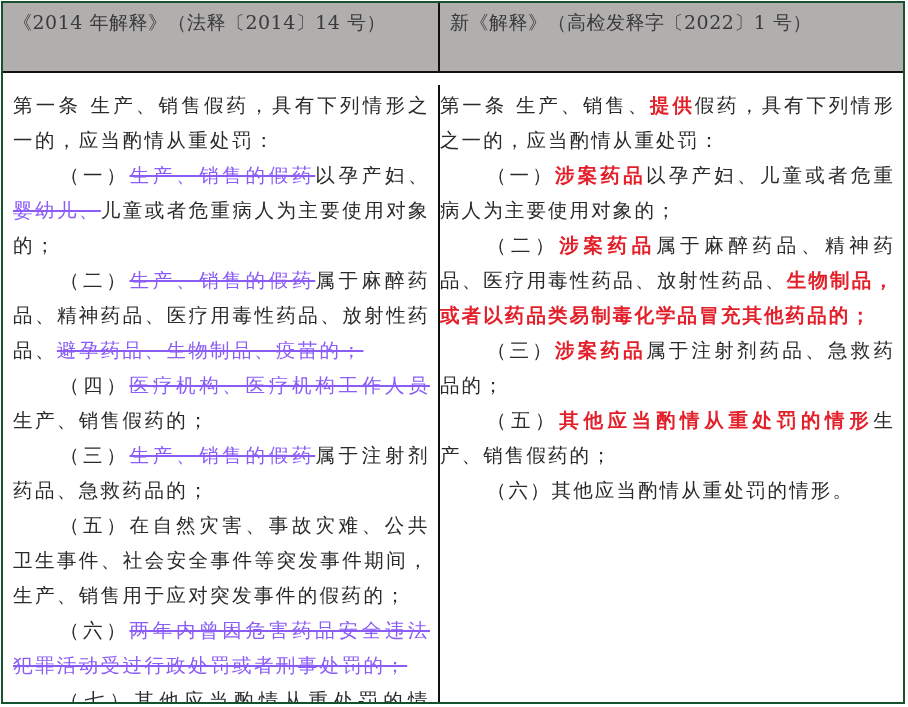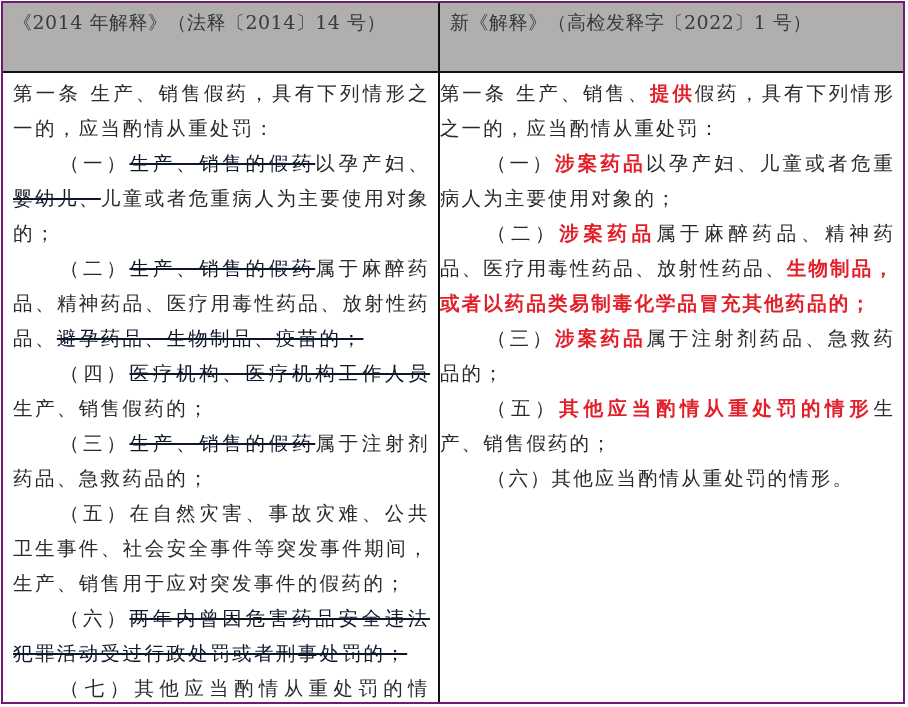--- a/index.html
+++ b/index.html
@@ -14,21 +14,21 @@
       position: relative;
       font-family: "DejaVu Serif", "Liberation Serif", serif;
       color: #2a2a2a;
     }
     .table {
       position: absolute;
       left: 1px;
       top: 1px;
       width: 904px;
       height: 703px;
-      border: 2px solid #701a75;
+      border: 2px solid #14532d;
       box-sizing: border-box;
       display: grid;
       grid-template-columns: 437px 1fr;
       grid-template-rows: 70px 1fr;
     }
     .hcell {
       background: #b1aeae;
       border-bottom: 2px solid #111;
       font-size: 19px;
       line-height: 24px;
@@ -39,26 +39,27 @@
       overflow: hidden;
     }
     .hcell.left { border-right: 2px solid #111; }
     .cell {
       font-size: 19.5px;
       line-height: 35px;
       padding: 3px 8px 0 10px;
       letter-spacing: 2.2px;
       text-align: justify;
       overflow: hidden;
+      margin-top: 12px;
     }
     .cell.left { border-right: 2px solid #111; letter-spacing: 2.4px; }
     .cell.right { letter-spacing: 2.1px; padding-left: 0; }
     .para { margin: 0; }
     .indent { text-indent: 2.4em; }
-    .del { text-decoration: line-through; text-decoration-thickness: 1.5px; color: #0f172a; }
+    .del { text-decoration: line-through; text-decoration-thickness: 1.5px; color: #8b5cf6; }
     .add { color: #e3202a; font-weight: bold; }
   </style>
 </head>
 <body>
 
 <div class="table">
   <div class="hcell left">
     <span>《2014 年解释》（法释〔2014〕14 号）</span>
   </div>
   <div class="hcell right">

